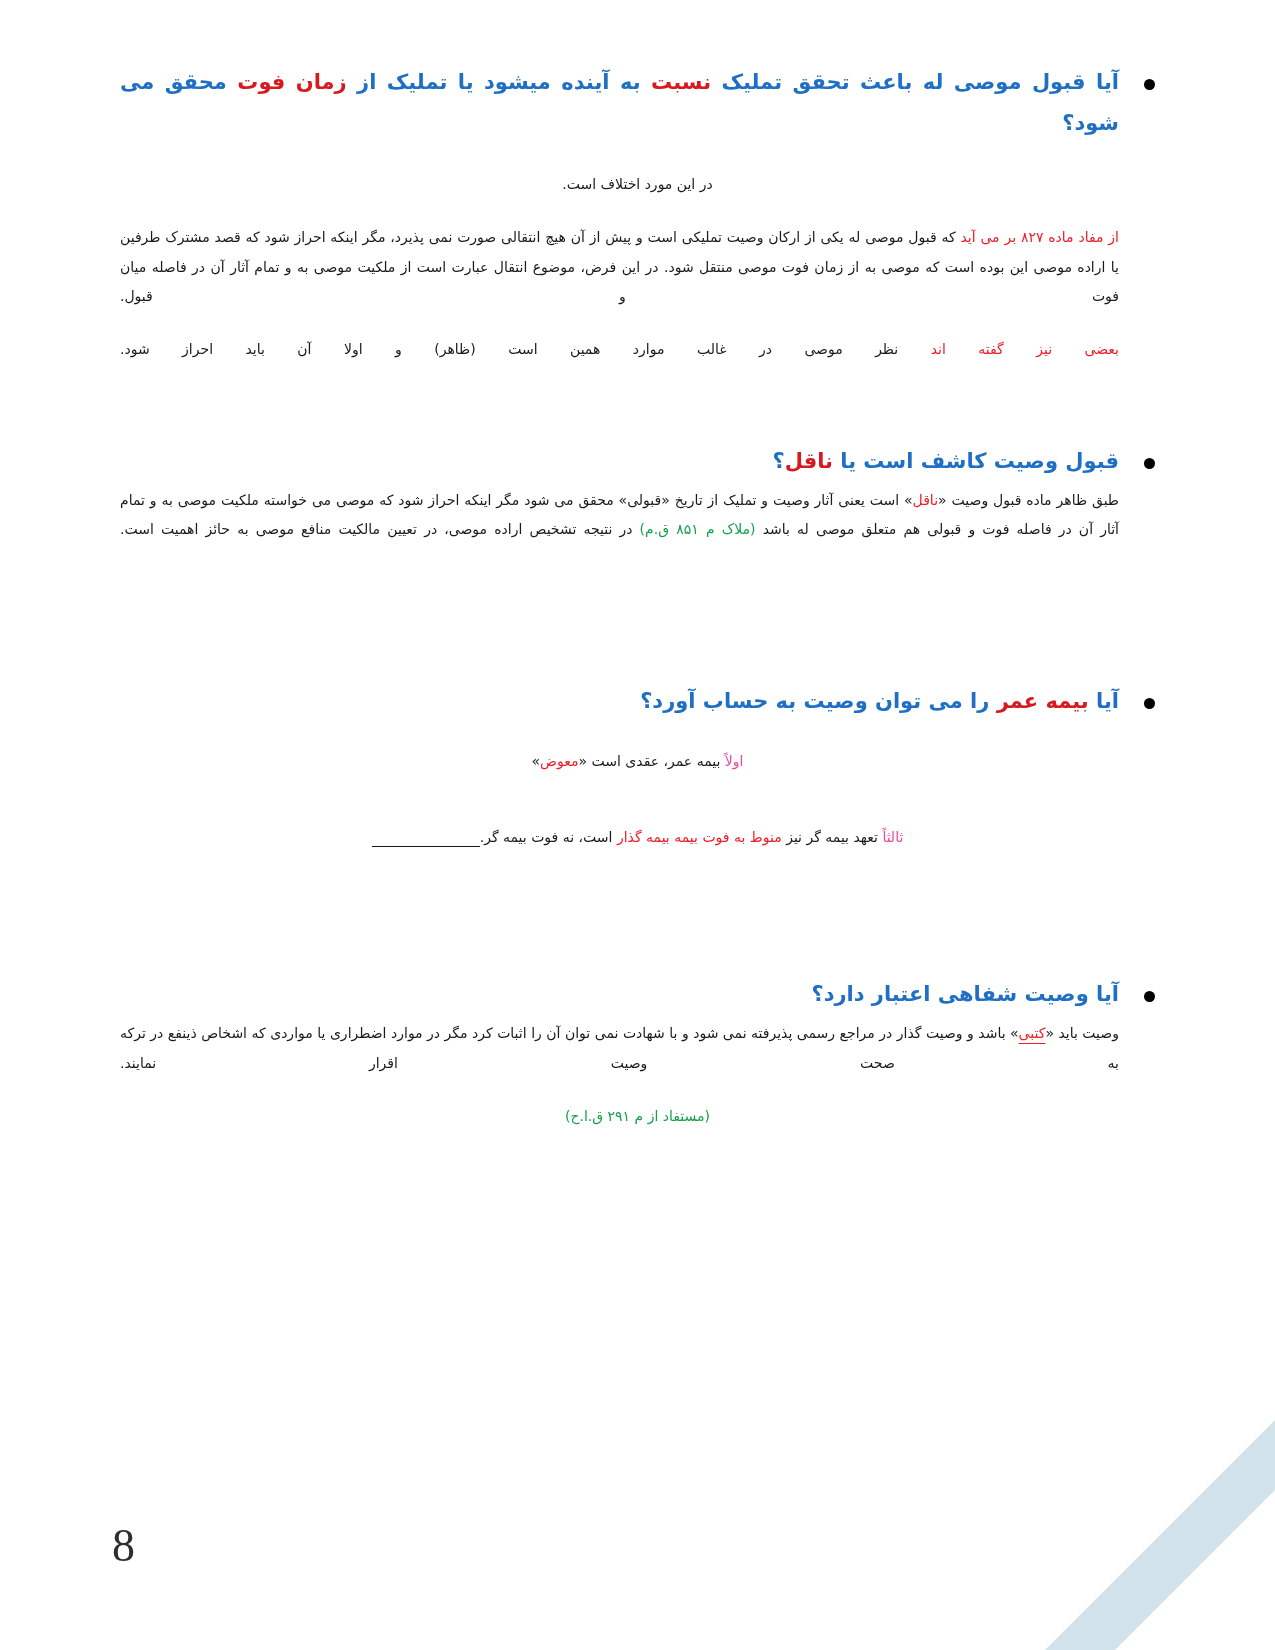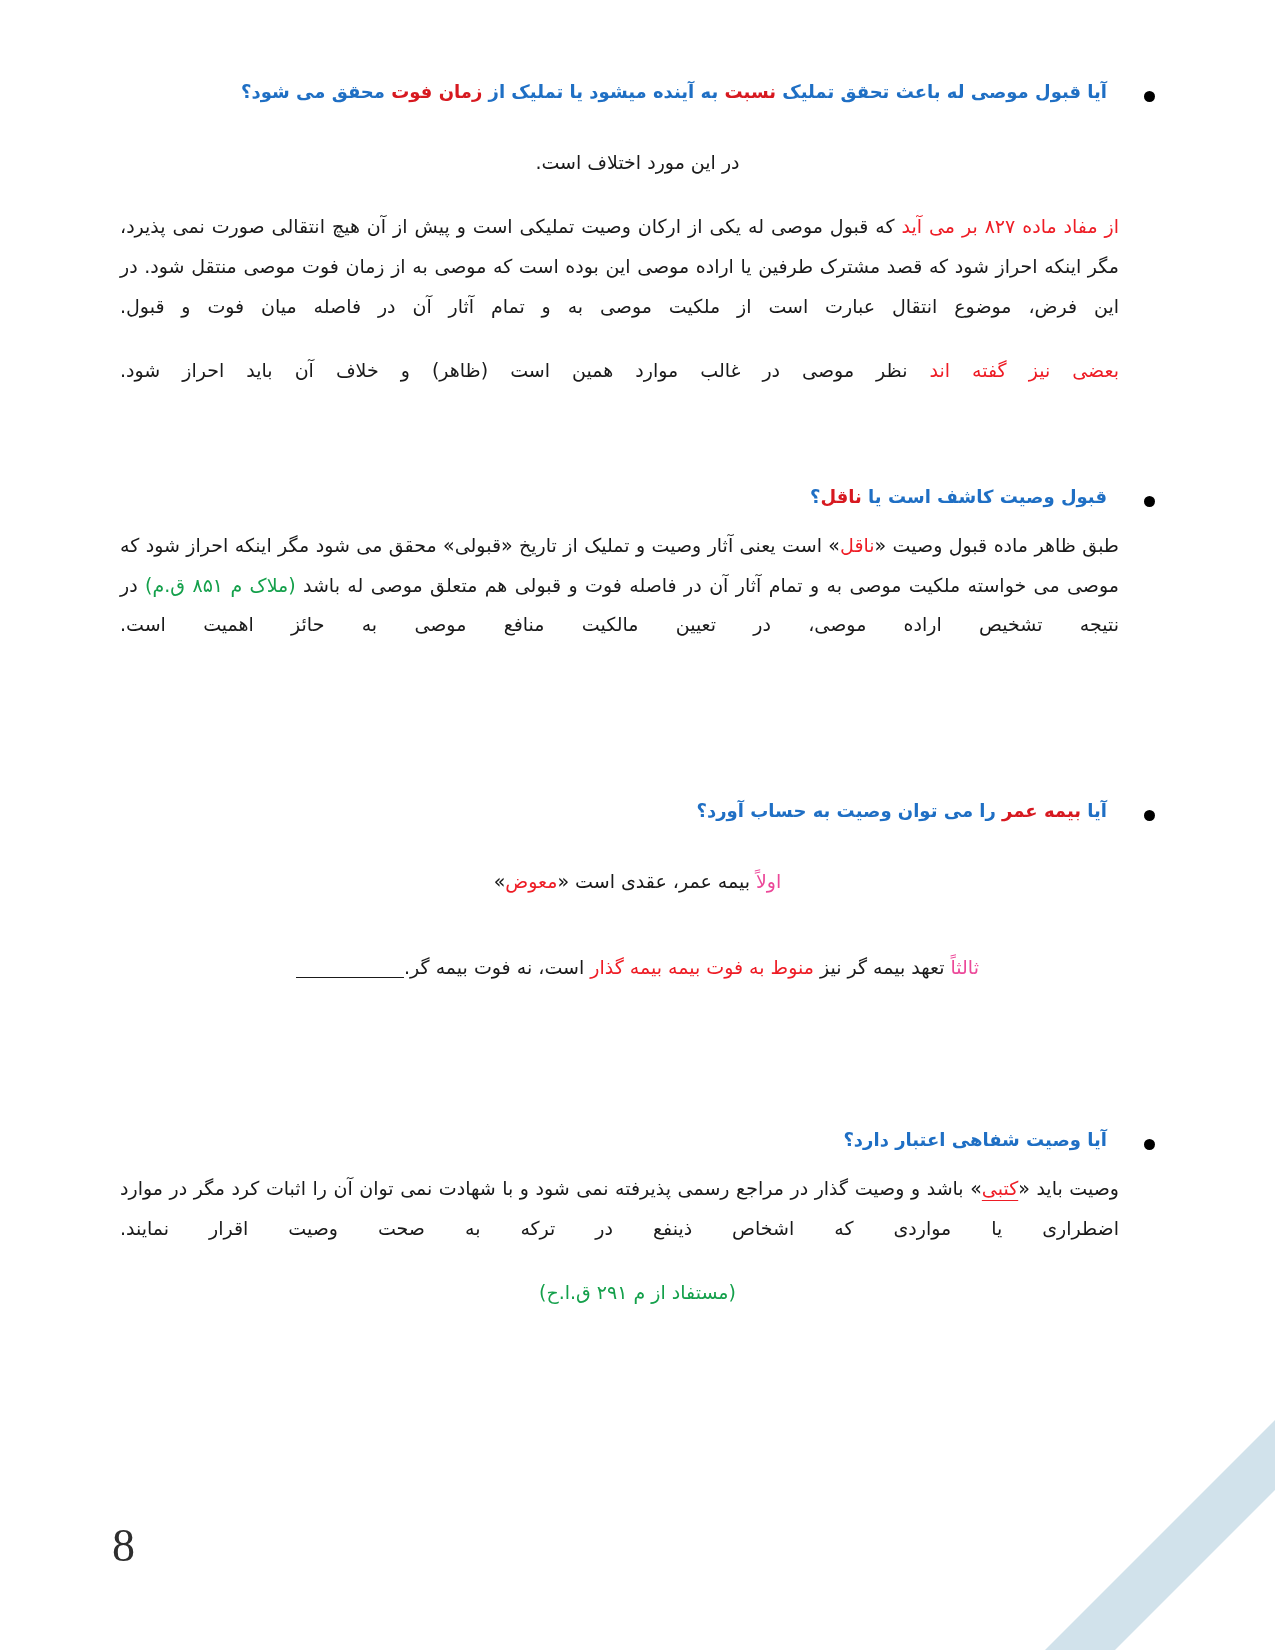--- a/index.html
+++ b/index.html
@@ -64,44 +64,44 @@
 
   
   .q-block {
     position: relative;
     padding-left: 0;
     padding-right: 0;
     margin-bottom: 4px;
   }
   .q-heading {
     position: relative;
-    font-size: 18px;
+    font-size: 21px;
     font-weight: bold;
     color: #1f6fc4;
     line-height: 1.95;
     text-align: justify;
     text-align-last: right;
     padding-right: 36px;
-    margin: 12px;
+    margin: 0;
   }
   .bullet-dot {
     position: absolute;
     right: 0px;
     top: 17px;
     width: 11px;
     height: 11px;
     background: #000;
     border-radius: 50%;
   }
   .q-heading .red { color: #d71920; }
   .q-heading .blue { color: #1f6fc4; }
 
   
   .p {
-    font-size: 19px;
+    font-size: 14px;
     color: #1a1a1a;
     line-height: 2.1;
     text-align: justify;
     text-align-last: right;
     margin: 0 0 2px 0;
     padding-right: 36px;
   }
   .p.center-ish {
     text-align: center;
     text-align-last: center;
@@ -139,21 +139,21 @@
       <span class="bullet-dot"></span>
       <div class="q-heading" id="h1"><span class="blue">آیا قبول موصی له باعث تحقق تملیک </span><span class="red">نسبت</span><span class="blue"> به آینده میشود یا تملیک از </span><span class="red">زمان فوت</span><span class="blue"> محقق می شود؟</span></div>
     </div>
 
     <div class="spacer-s"></div>
 
     <p class="p center-ish" id="p1"><span>در این مورد اختلاف است.</span></p>
     <div class="spacer-s"></div>
     <p class="p line-just" id="p2"><span class="red">از مفاد ماده ۸۲۷ بر می آید</span><span> که قبول موصی له یکی از ارکان وصیت تملیکی است و پیش از آن هیچ انتقالی صورت نمی پذیرد، مگر اینکه احراز شود که قصد مشترک طرفین یا اراده موصی این بوده است که موصی به   از زمان فوت موصی منتقل شود. در این فرض، موضوع انتقال عبارت است از ملکیت موصی به و تمام آثار آن در فاصله میان فوت و قبول.</span></p>
     <div class="spacer-s"></div>
-    <p class="p line-just" id="p3"><span class="red">بعضی نیز گفته اند</span><span> نظر موصی در غالب موارد همین است (ظاهر) و خلاف آن باید احراز شود.</span></p>
+    <p class="p line-just" id="p3"><span class="red">بعضی نیز گفته اند</span><span> نظر موصی در غالب موارد همین است (ظاهر) و اولا آن باید احراز شود.</span></p>
   </div>
 
   <div class="spacer-xl"></div>
 
   <div class="section">
     <div class="q-block">
       <span class="bullet-dot"></span>
       <div class="q-heading" style="text-align:center;" id="h2"><span class="blue">قبول وصیت کاشف است یا </span><span class="red">ناقل</span><span class="blue">؟</span></div>
     </div>
     <p class="p line-just" id="p4"><span>طبق ظاهر ماده قبول وصیت «</span><span class="red">ناقل</span><span>» است یعنی آثار وصیت و تملیک از تاریخ «قبولی» محقق می شود مگر اینکه احراز شود که موصی می خواسته ملکیت موصی به و تمام آثار آن در فاصله فوت و قبولی هم متعلق موصی له باشد </span><span class="green">(ملاک م ۸۵۱ ق.م)</span><span> در نتیجه تشخیص اراده موصی، در تعیین مالکیت منافع موصی به حائز اهمیت است.</span></p>

